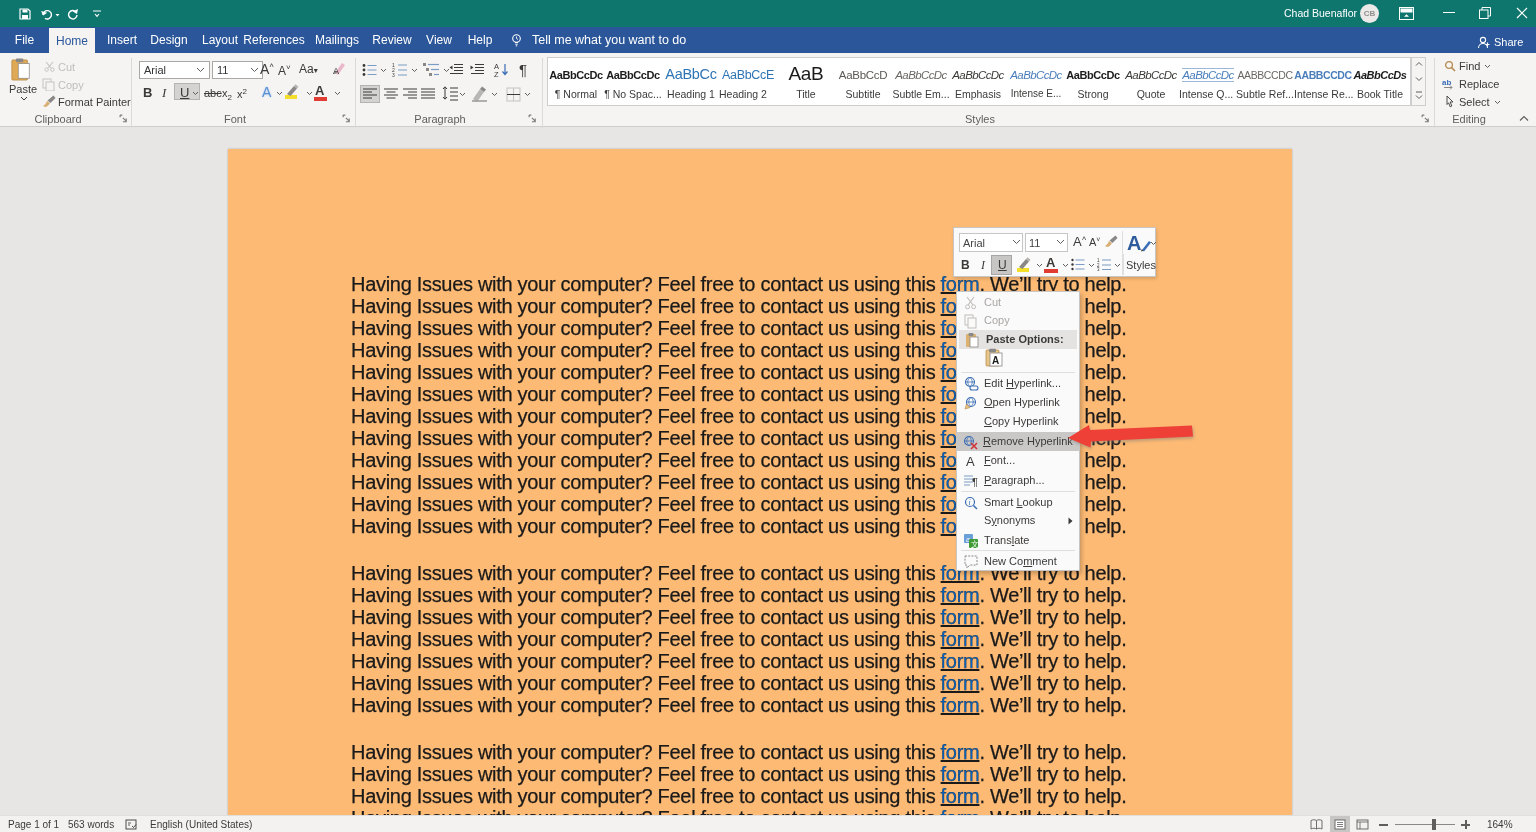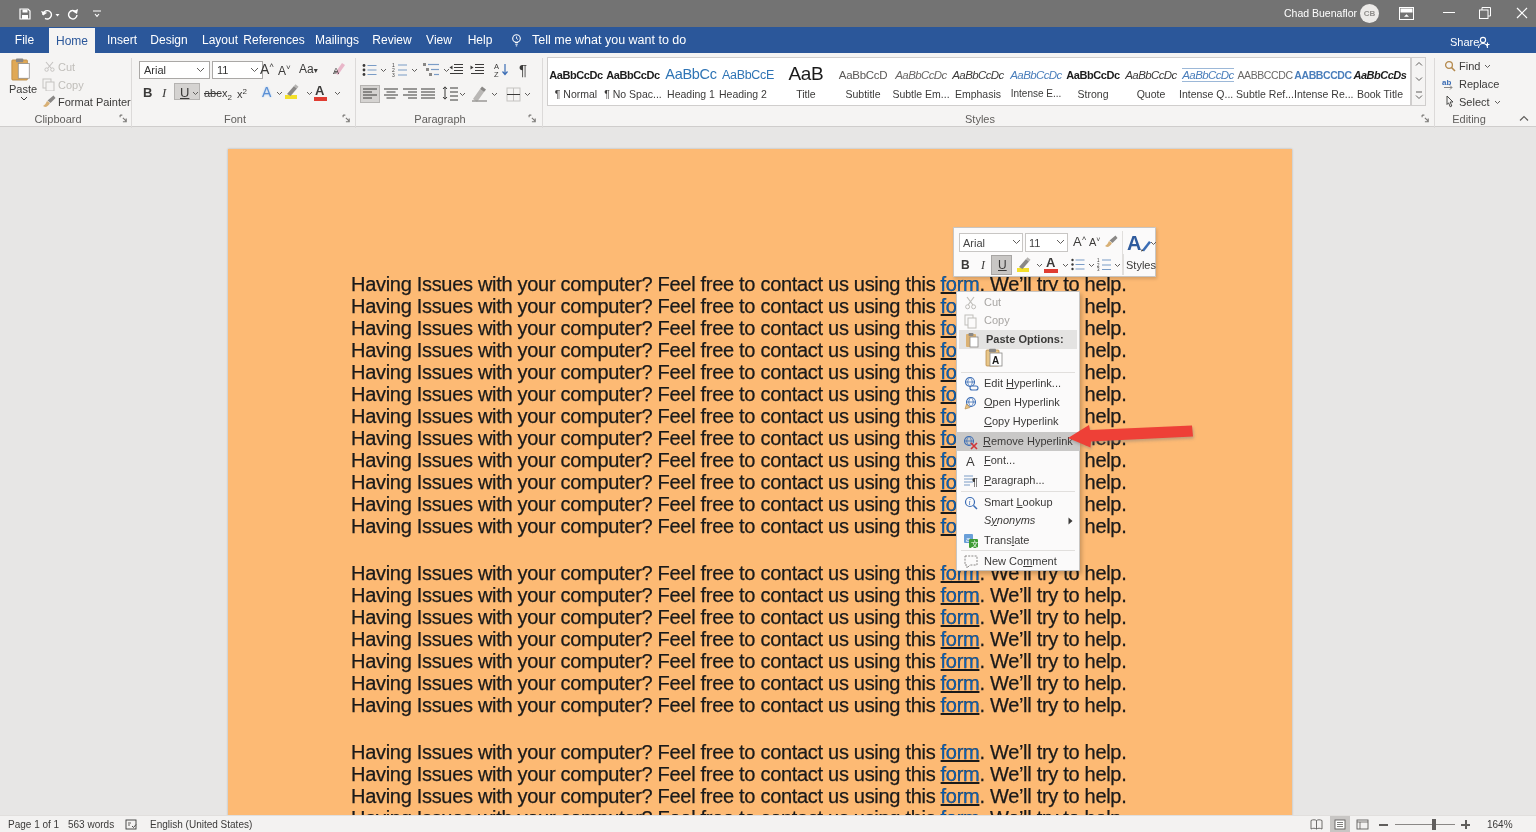--- a/index.html
+++ b/index.html
@@ -2,21 +2,21 @@
 <html><head>
 <meta charset="utf-8">
 <style>
   * { margin:0; padding:0; box-sizing:border-box; }
   html,body { width:1536px; height:832px; overflow:hidden; }
   body { font-family:"Liberation Sans", sans-serif; }
   #app { position:relative; width:1536px; height:832px; background:#e7e6e5; overflow:hidden; }
   .abs { position:absolute; }
 
   
-  #titlebar { position:absolute; left:0; top:0; width:1536px; height:27px; background:#737373; }
+  #titlebar { position:absolute; left:0; top:0; width:1536px; height:27px; background:#0f766e; }
   #tabrow { position:absolute; left:0; top:27px; width:1536px; height:26px; background:#2b579a; }
   .tab { position:absolute; top:0; height:26px; color:#ffffff; font-size:12px; line-height:26px; text-align:center; }
   #tab-home { background:#f5f4f3; color:#2b579a; top:1px; height:25px; }
   #titletext { position:absolute; top:6px; left:0; width:1536px; text-align:center; color:#fff; font-size:12px; }
 
   
   #ribbon { position:absolute; left:0; top:53px; width:1536px; height:74px; background:#f5f4f3; border-bottom:1px solid #cfcdcc; }
   .gsep { position:absolute; top:5px; width:1px; height:108px; background:#dcdad9; }
   .glabel { position:absolute; top:60px; font-size:11px; color:#605e5c; text-align:center; }
   .launcher { position:absolute; top:60px; width:10px; height:10px; }
@@ -100,21 +100,21 @@
       <path d="M5 9.5 h3 M5.3 11.2 h2.4 M5.8 12.9 h1.4" stroke="#fff" stroke-width="1"></path>
       <path d="M6.5 3.5 v2 l1.4 1" fill="none" stroke="#fff" stroke-width="0.9"></path>
     </svg>
     <div class="tab" style="left:532px;width:190px;text-align:left;font-size:12.5px;">Tell me what you want to do</div>
 
     <svg class="abs" style="left:1477px;top:9px;" width="14" height="13" viewBox="0 0 14 13">
       <circle cx="6" cy="4" r="2.6" fill="none" stroke="#fff" stroke-width="1.1"></circle>
       <path d="M1.5 12 a4.5 4.5 0 0 1 9 0" fill="none" stroke="#fff" stroke-width="1.1"></path>
       <path d="M10.5 6.5 v4 M8.5 8.5 h4" stroke="#fff" stroke-width="1.1"></path>
     </svg>
-    <div class="abs" style="left:1450px;top:9px;color:#fff;font-size:11px;">Share</div>
+    <div class="abs" style="left:1494px;top:9px;color:#fff;font-size:11px;">Share</div>
   </div>
 
   <div id="ribbon">
 
     <svg class="ricon" style="left:10px;top:5px;" width="22" height="24" viewBox="0 0 24 26">
       <rect x="2" y="2" width="17" height="22" rx="1" fill="#e0a956" stroke="#b3833e" stroke-width="0.8"></rect>
       <rect x="6.5" y="0.5" width="8" height="4" rx="1" fill="#8a8886"></rect>
       <rect x="9" y="6" width="12" height="16" fill="#fff" stroke="#8a8886" stroke-width="0.8"></rect>
     </svg>
     <div class="abs uitext" style="left:8px;top:30px;width:30px;text-align:center;color:#3b3a39;">Paste</div>
@@ -532,21 +532,21 @@
     </div>
     <div class="msep" style="top:199px;"></div>
     <div class="mi" style="top:201px;">
         <span class="txt">Smart <u>L</u>ookup</span>
       <svg class="ic" viewBox="0 0 16 16">
           <circle cx="7" cy="7" r="4.5" fill="none" stroke="#3b6db5" stroke-width="1.2"></circle>
           <path d="M10.5 10.5 L14 14" stroke="#3b6db5" stroke-width="1.5"></path>
           <text x="5.5" y="10" font-size="8" fill="#3b6db5" font-style="italic" font-family="Liberation Serif">i</text>
         </svg>
     </div>
-    <div class="mi" style="top:219px;font-style:italic;">
+    <div class="mi" style="top:219px;">
         <span class="txt">S<u>y</u>nonyms</span>
       <svg class="abs" style="left:111px;top:6px;width:5px;height:8px;" viewBox="0 0 5 8">
           <path d="M0.5 0.5 L4.5 4 0.5 7.5 z" fill="#3b3a39"></path>
         </svg>
     </div>
     <div class="mi" style="top:239px;">
         <span class="txt">Trans<u>l</u>ate</span>
       <svg class="ic" viewBox="0 0 16 16">
           <rect x="1" y="1" width="9" height="9" rx="1" fill="#6a9fd8"></rect>
           <text x="3" y="9" font-size="8" fill="#fff">a</text>

